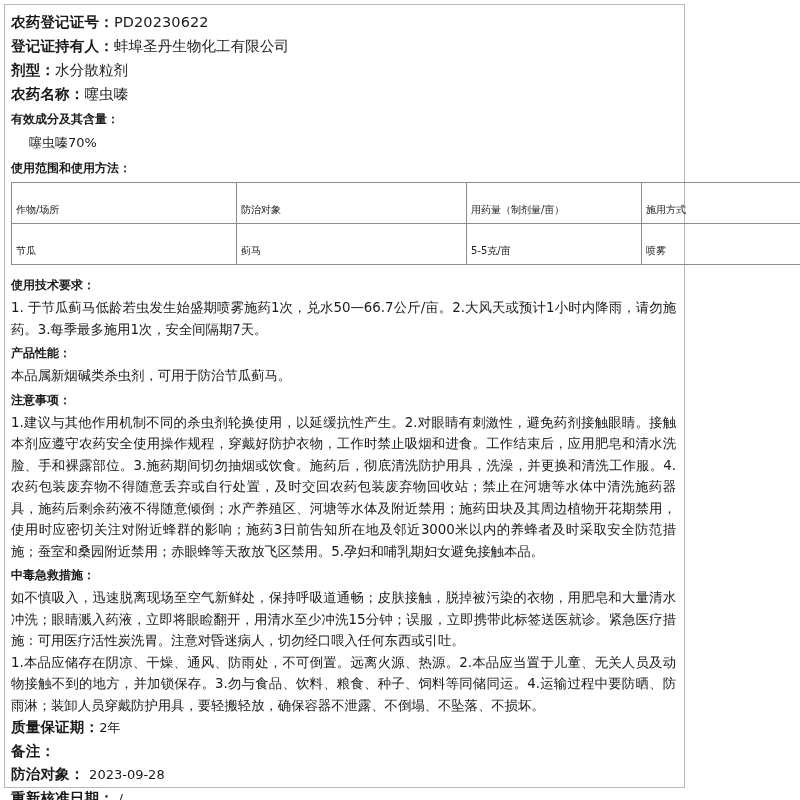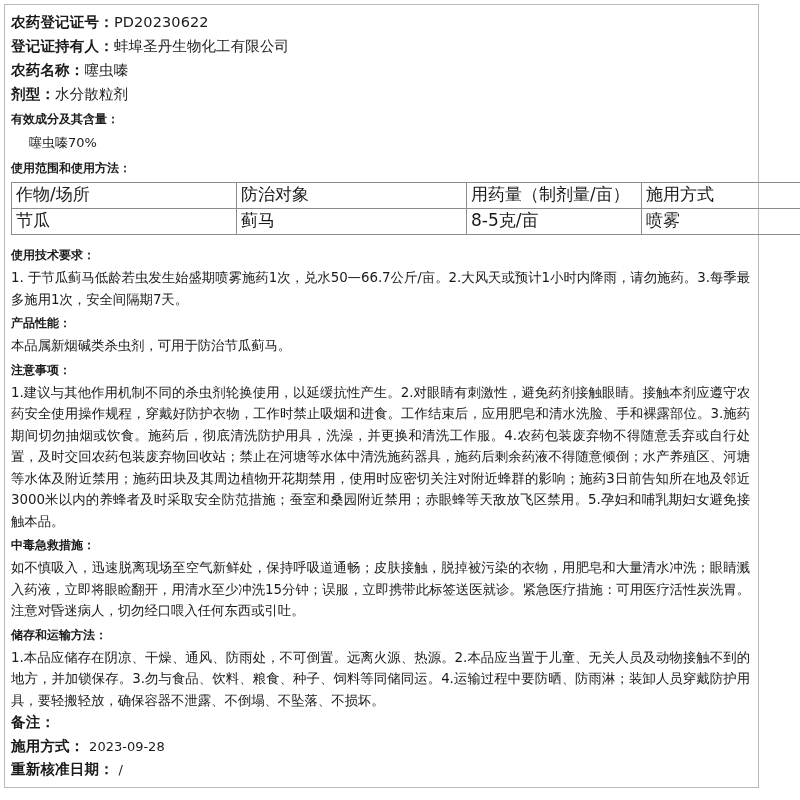--- a/index.html
+++ b/index.html
@@ -11,21 +11,21 @@
     width: 800px;
     height: 800px;
     font-family: "DejaVu Sans", "Liberation Sans", sans-serif;
     color: #1a1a1a;
     overflow: hidden;
   }
   .page {
     position: absolute;
     left: 4px;
     top: 4px;
-    width: 755px;
+    width: 681px;
     height: 784px;
     border: 1px solid #b9b9b9;
     box-sizing: border-box;
     background: #ffffff;
     padding: 5px 6px 0 6px;
   }
   .row {
     font-size: 14.5px;
     line-height: 24px;
     white-space: nowrap;
@@ -90,23 +90,23 @@
     padding-right: 2px;
   }
   table.use-table {
     border-collapse: collapse;
     width: 779px;
     table-layout: fixed;
     margin: 2px 0 3px 0;
   }
   table.use-table td {
     border: 1px solid #8d8d8d;
-    font-size: 17px;
+    font-size: 10px;
     line-height: 17px;
-    padding: 1px 0 3px 4px;
+    padding: 16px 0 3px 4px;
     vertical-align: middle;
     height: 21px;
   }
   .c1 { width: 220px; }
   .c2 { width: 225px; margin-top: 20px; }
   .c3 { width: 170px; }
   .c4 { width: 164px; }
   .tight { margin-top: 8px; }
   .footer-row {
     font-size: 14.5px;
@@ -120,68 +120,70 @@
 
   <div class="row">
     <span class="lbl">农药登记证号：</span><span class="val">PD20230622</span>
   </div>
 
   <div class="row">
     <span class="lbl">登记证持有人：</span><span class="val">蚌埠圣丹生物化工有限公司</span>
   </div>
 
   <div class="row">
-    <span class="lbl">农药名称：</span><span class="val">噻虫嗪</span>
+    <span class="lbl">剂型：</span><span class="val">水分散粒剂</span>
   </div>
 
   <div class="row">
-    <span class="lbl">剂型：</span><span class="val">水分散粒剂</span>
+    <span class="lbl">农药名称：</span><span class="val">噻虫嗪</span>
   </div>
 
 
   <div class="sec-head">有效成分及其含量：</div>
   <div class="indent">噻虫嗪70%</div>
 
   <div class="sec-head">使用范围和使用方法：</div>
 
   <table class="use-table">
     <tbody>
         <tr>
       <td class="c1">作物/场所</td>
       <td class="c2">防治对象</td>
       <td class="c3">用药量（制剂量/亩）</td>
       <td class="c4">施用方式</td>
     </tr>
     <tr>
       <td class="c1">节瓜</td>
       <td class="c2">蓟马</td>
-      <td class="c3">8-5克/亩</td>
+      <td class="c3">5-5克/亩</td>
       <td class="c4">喷雾</td>
     </tr>
   </tbody>
     </table>
 
   <div class="sec-head tight">使用技术要求：</div>
   <div class="body-text">1. 于节瓜蓟马低龄若虫发生始盛期喷雾施药1次，兑水50—66.7公斤/亩。2.大风天或预计1小时内降雨，请勿施药。3.每季最多施用1次，安全间隔期7天。</div>
 
   <div class="sec-head">产品性能：</div>
   <div class="body-text">本品属新烟碱类杀虫剂，可用于防治节瓜蓟马。</div>
 
   <div class="sec-head">注意事项：</div>
   <div class="body-text">1.建议与其他作用机制不同的杀虫剂轮换使用，以延缓抗性产生。2.对眼睛有刺激性，避免药剂接触眼睛。接触本剂应遵守农药安全使用操作规程，穿戴好防护衣物，工作时禁止吸烟和进食。工作结束后，应用肥皂和清水洗脸、手和裸露部位。3.施药期间切勿抽烟或饮食。施药后，彻底清洗防护用具，洗澡，并更换和清洗工作服。4.农药包装废弃物不得随意丢弃或自行处置，及时交回农药包装废弃物回收站；禁止在河塘等水体中清洗施药器具，施药后剩余药液不得随意倾倒；水产养殖区、河塘等水体及附近禁用；施药田块及其周边植物开花期禁用，使用时应密切关注对附近蜂群的影响；施药3日前告知所在地及邻近3000米以内的养蜂者及时采取安全防范措施；蚕室和桑园附近禁用；赤眼蜂等天敌放飞区禁用。5.孕妇和哺乳期妇女避免接触本品。</div>
 
   <div class="sec-head">中毒急救措施：</div>
   <div class="body-text">如不慎吸入，迅速脱离现场至空气新鲜处，保持呼吸道通畅；皮肤接触，脱掉被污染的衣物，用肥皂和大量清水冲洗；眼睛溅入药液，立即将眼睑翻开，用清水至少冲洗15分钟；误服，立即携带此标签送医就诊。紧急医疗措施：可用医疗活性炭洗胃。注意对昏迷病人，切勿经口喂入任何东西或引吐。</div>
 
-  <div class="sec-head">储存和运输方法：</div>
   <div class="body-text">1.本品应储存在阴凉、干燥、通风、防雨处，不可倒置。远离火源、热源。2.本品应当置于儿童、无关人员及动物接触不到的地方，并加锁保存。3.勿与食品、饮料、粮食、种子、饲料等同储同运。4.运输过程中要防晒、防雨淋；装卸人员穿戴防护用具，要轻搬轻放，确保容器不泄露、不倒塌、不坠落、不损坏。</div>
 
+  <div class="footer-row">
+    <span class="lbl">质量保证期：</span><span class="val-sm">2年</span>
+  </div>
   <div class="footer-row">
     <span class="lbl">备注：</span><span class="val-sm"></span>
   </div>
   <div class="footer-row">
-    <span class="lbl">施用方式：</span>&nbsp;<span class="val-sm">2023-09-28</span>
+    <span class="lbl">防治对象：</span>&nbsp;<span class="val-sm">2023-09-28</span>
   </div>
   <div class="footer-row">
     <span class="lbl">重新核准日期：</span>&nbsp;<span class="val-sm">/</span>
   </div>
 
 </div>
 
 </body></html>

